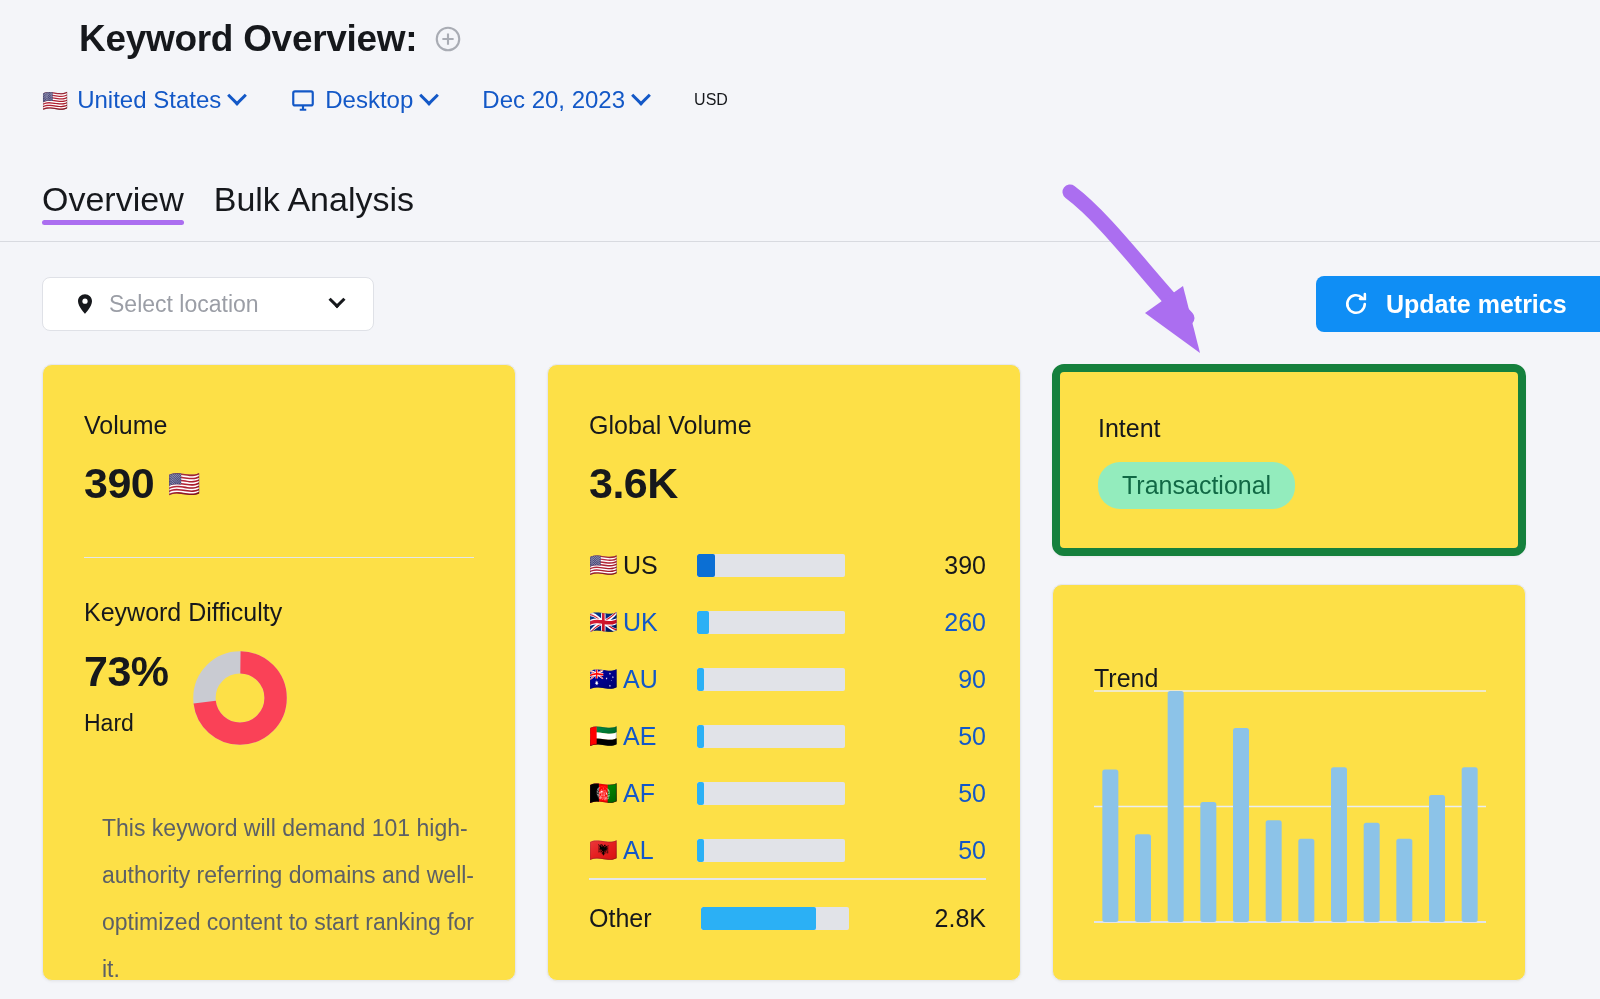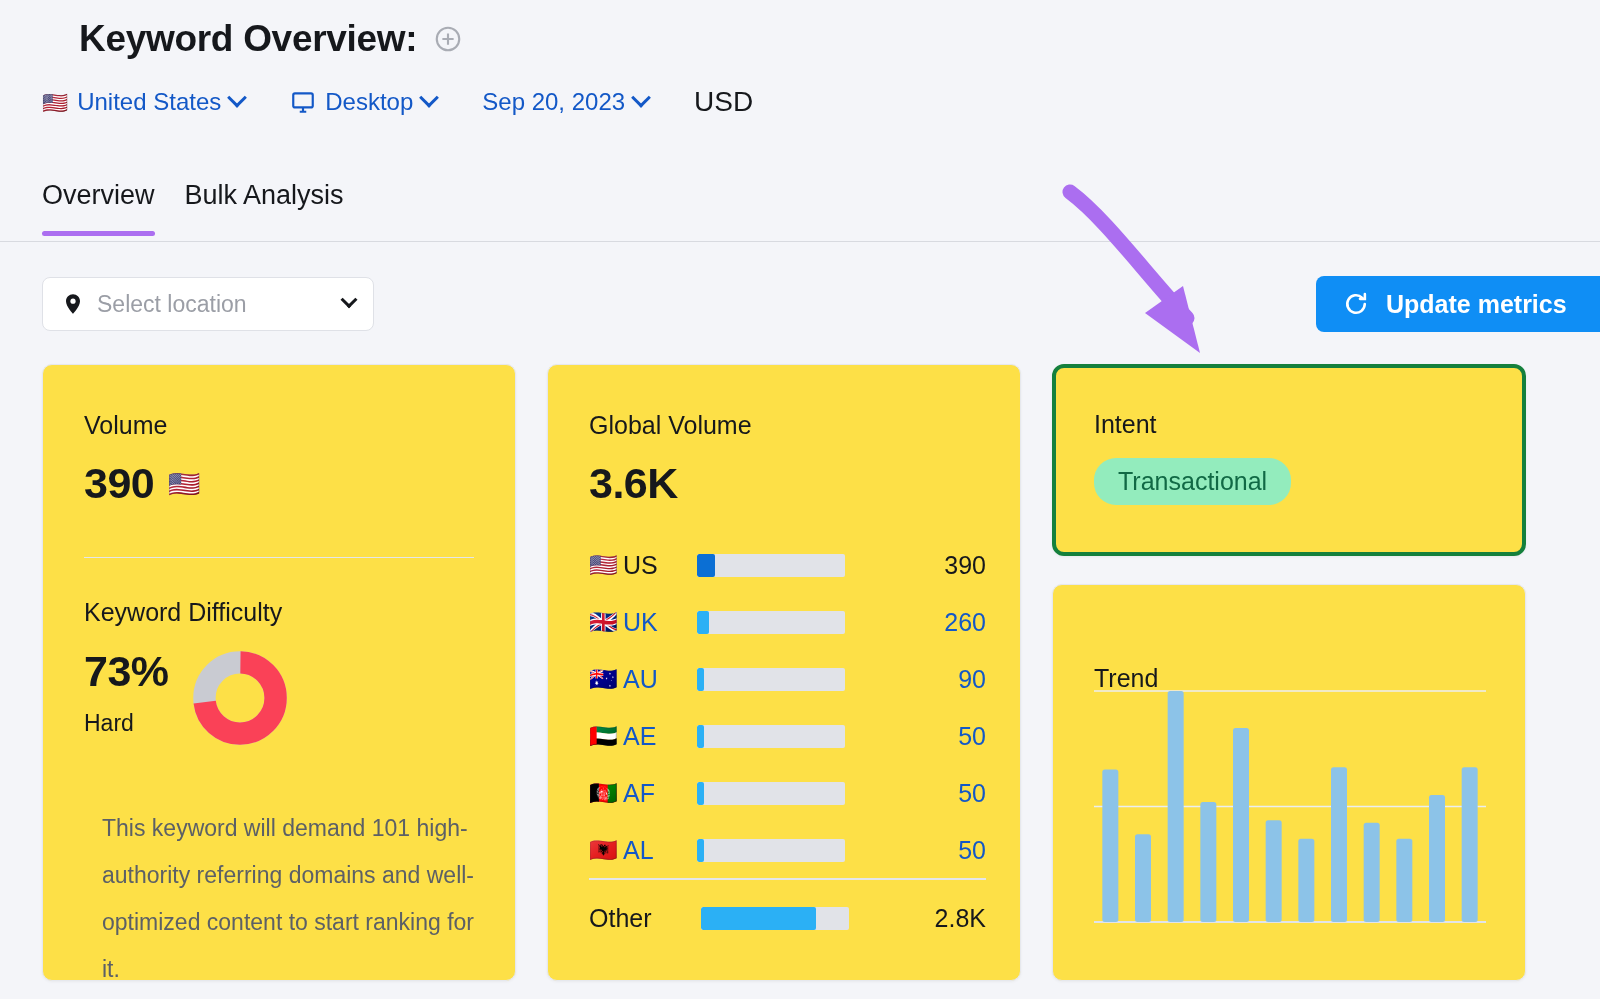--- a/index.html
+++ b/index.html
@@ -37,44 +37,44 @@
     display: flex; align-items: center; gap: 9px;
     font-size: 24px; color: #1358c7; cursor: pointer;
     margin-right: 46px;
   }
   .meta-item .flag { font-size: 21px; line-height: 1; }
   .chev {
     display: inline-block; width: 14px; height: 14px;
     border-right: 3.4px solid #1358c7; border-bottom: 3.4px solid #1358c7;
     transform: rotate(45deg) translate(-3px,-3px);
   }
-  .usd { font-size: 28px; color: #16181c; }
+  .usd { font-size: 16px; color: #16181c; }
 
   
   .tabs {
     position: absolute; left: 42px; top: 180px;
     display: flex; align-items: flex-end; gap: 30px;
   }
-  .tab { font-size: 27px; color: #16181c; cursor: pointer; padding-bottom: 25px; }
+  .tab { font-size: 34px; color: #16181c; cursor: pointer; padding-bottom: 6px; }
   .tab.active { position: relative; }
   .tab.active::after {
     content: ""; position: absolute; left: 0; right: 0; bottom: 0;
     height: 5px; background: #ab6ef0; border-radius: 3px;
   }
   .tab-rule {
     position: absolute; left: 0; right: 0; top: 241px;
     height: 1px; background: #d8dae0;
   }
 
   
   .loc-select {
     position: absolute; left: 42px; top: 277px;
     width: 332px; height: 54px;
     background: #fff; border: 1px solid #dfe1e7; border-radius: 8px;
-    display: flex; align-items: center; gap: 12px; padding: 0 18px;
+    display: flex; align-items: center; gap: 12px; padding: 0 30px;
     cursor: pointer;
   }
   .loc-text { font-size: 23px; color: #9b9ea6; flex: 1; }
   .chev-dark {
     display: inline-block; width: 12px; height: 12px;
     border-right: 3.2px solid #16181c; border-bottom: 3.2px solid #16181c;
     transform: rotate(45deg) translate(-3px,-3px);
   }
 
   
@@ -95,21 +95,21 @@
 
   
   .card {
     position: absolute; background: #fde047;
     border: 1px solid #e6e8ed; border-radius: 10px;
     box-shadow: 0 1px 3px rgba(20,23,28,.05);
   }
   .card-vol   { left: 42px;   top: 364px; width: 474px; height: 617px; }
   .card-glob  { left: 547px;  top: 364px; width: 474px; height: 617px; }
   .card-intent{ left: 1052px; top: 364px; width: 474px; height: 192px;
-                border: 4px solid #15803d; border-radius: 12px; }
+                border: 8px solid #15803d; border-radius: 12px; }
   .card-trend { left: 1052px; top: 584px; width: 474px; height: 397px; }
 
   .card-label { font-size: 25px; color: #16181c; }
   .card-big   { font-size: 43px; font-weight: 700; color: #16181c; letter-spacing: -0.5px; }
 
   .vol-label  { position: absolute; left: 41px; top: 46px; }
   .vol-value  { position: absolute; left: 41px; top: 94px; display: flex; align-items: center; gap: 14px; }
   .vol-flag   { font-size: 26px; line-height: 1; }
   .vol-divider{ position: absolute; left: 41px; right: 41px; top: 192px; height: 1px; background: #e4e6eb; }
   .kd-label   { position: absolute; left: 41px; top: 233px; }
@@ -187,21 +187,21 @@
       <span style="display:inline-flex;">
         <svg width="26" height="26" viewBox="0 0 24 24" fill="none" stroke="#1358c7" stroke-width="2">
           <rect x="3" y="4" width="18" height="13" rx="1.6"></rect>
             <path d="M9 21h6M12 17v4"></path>
         </svg>
       </span>
       <span>Desktop</span>
       <span class="chev"></span>
     </div>
     <div class="meta-item">
-      <span>Sep 20, 2023</span>
+      <span>Dec 20, 2023</span>
       <span class="chev"></span>
     </div>
     <span class="usd">USD</span>
   </div>
 
   <div class="tab-rule"></div>
   <div class="tabs">
     <div class="tab active">Overview</div>
     <div class="tab">Bulk Analysis</div>
   </div>

